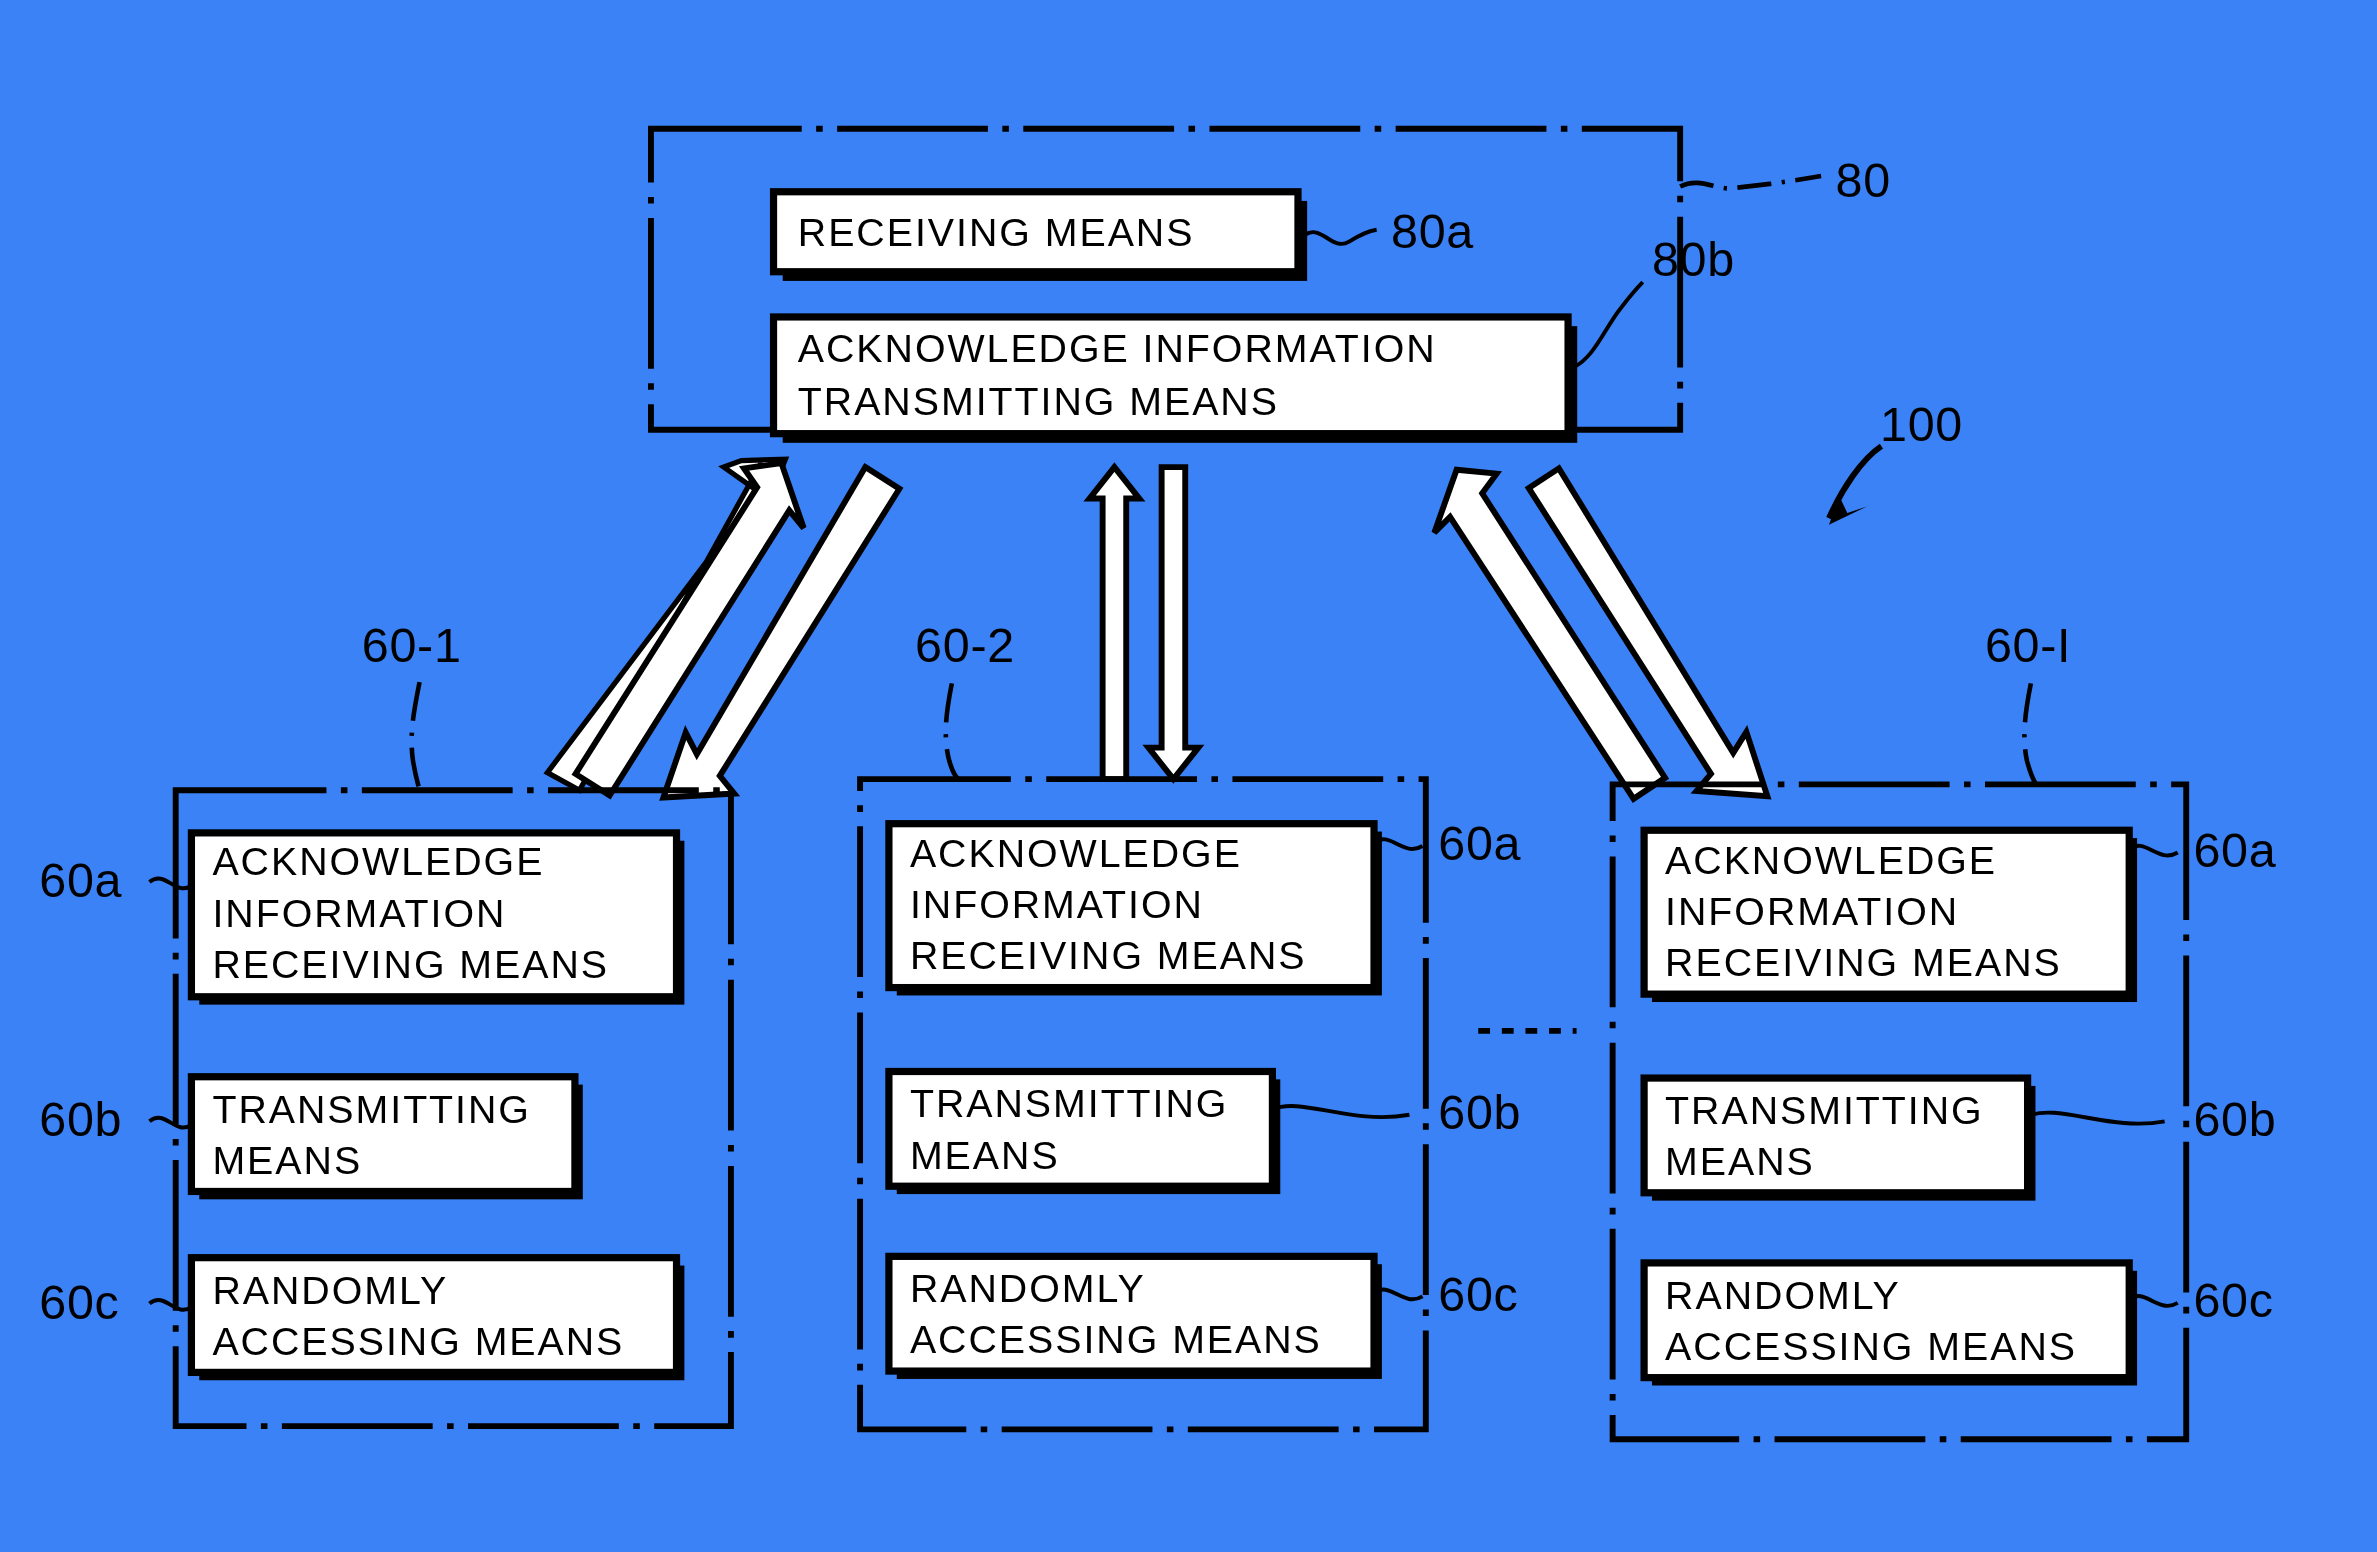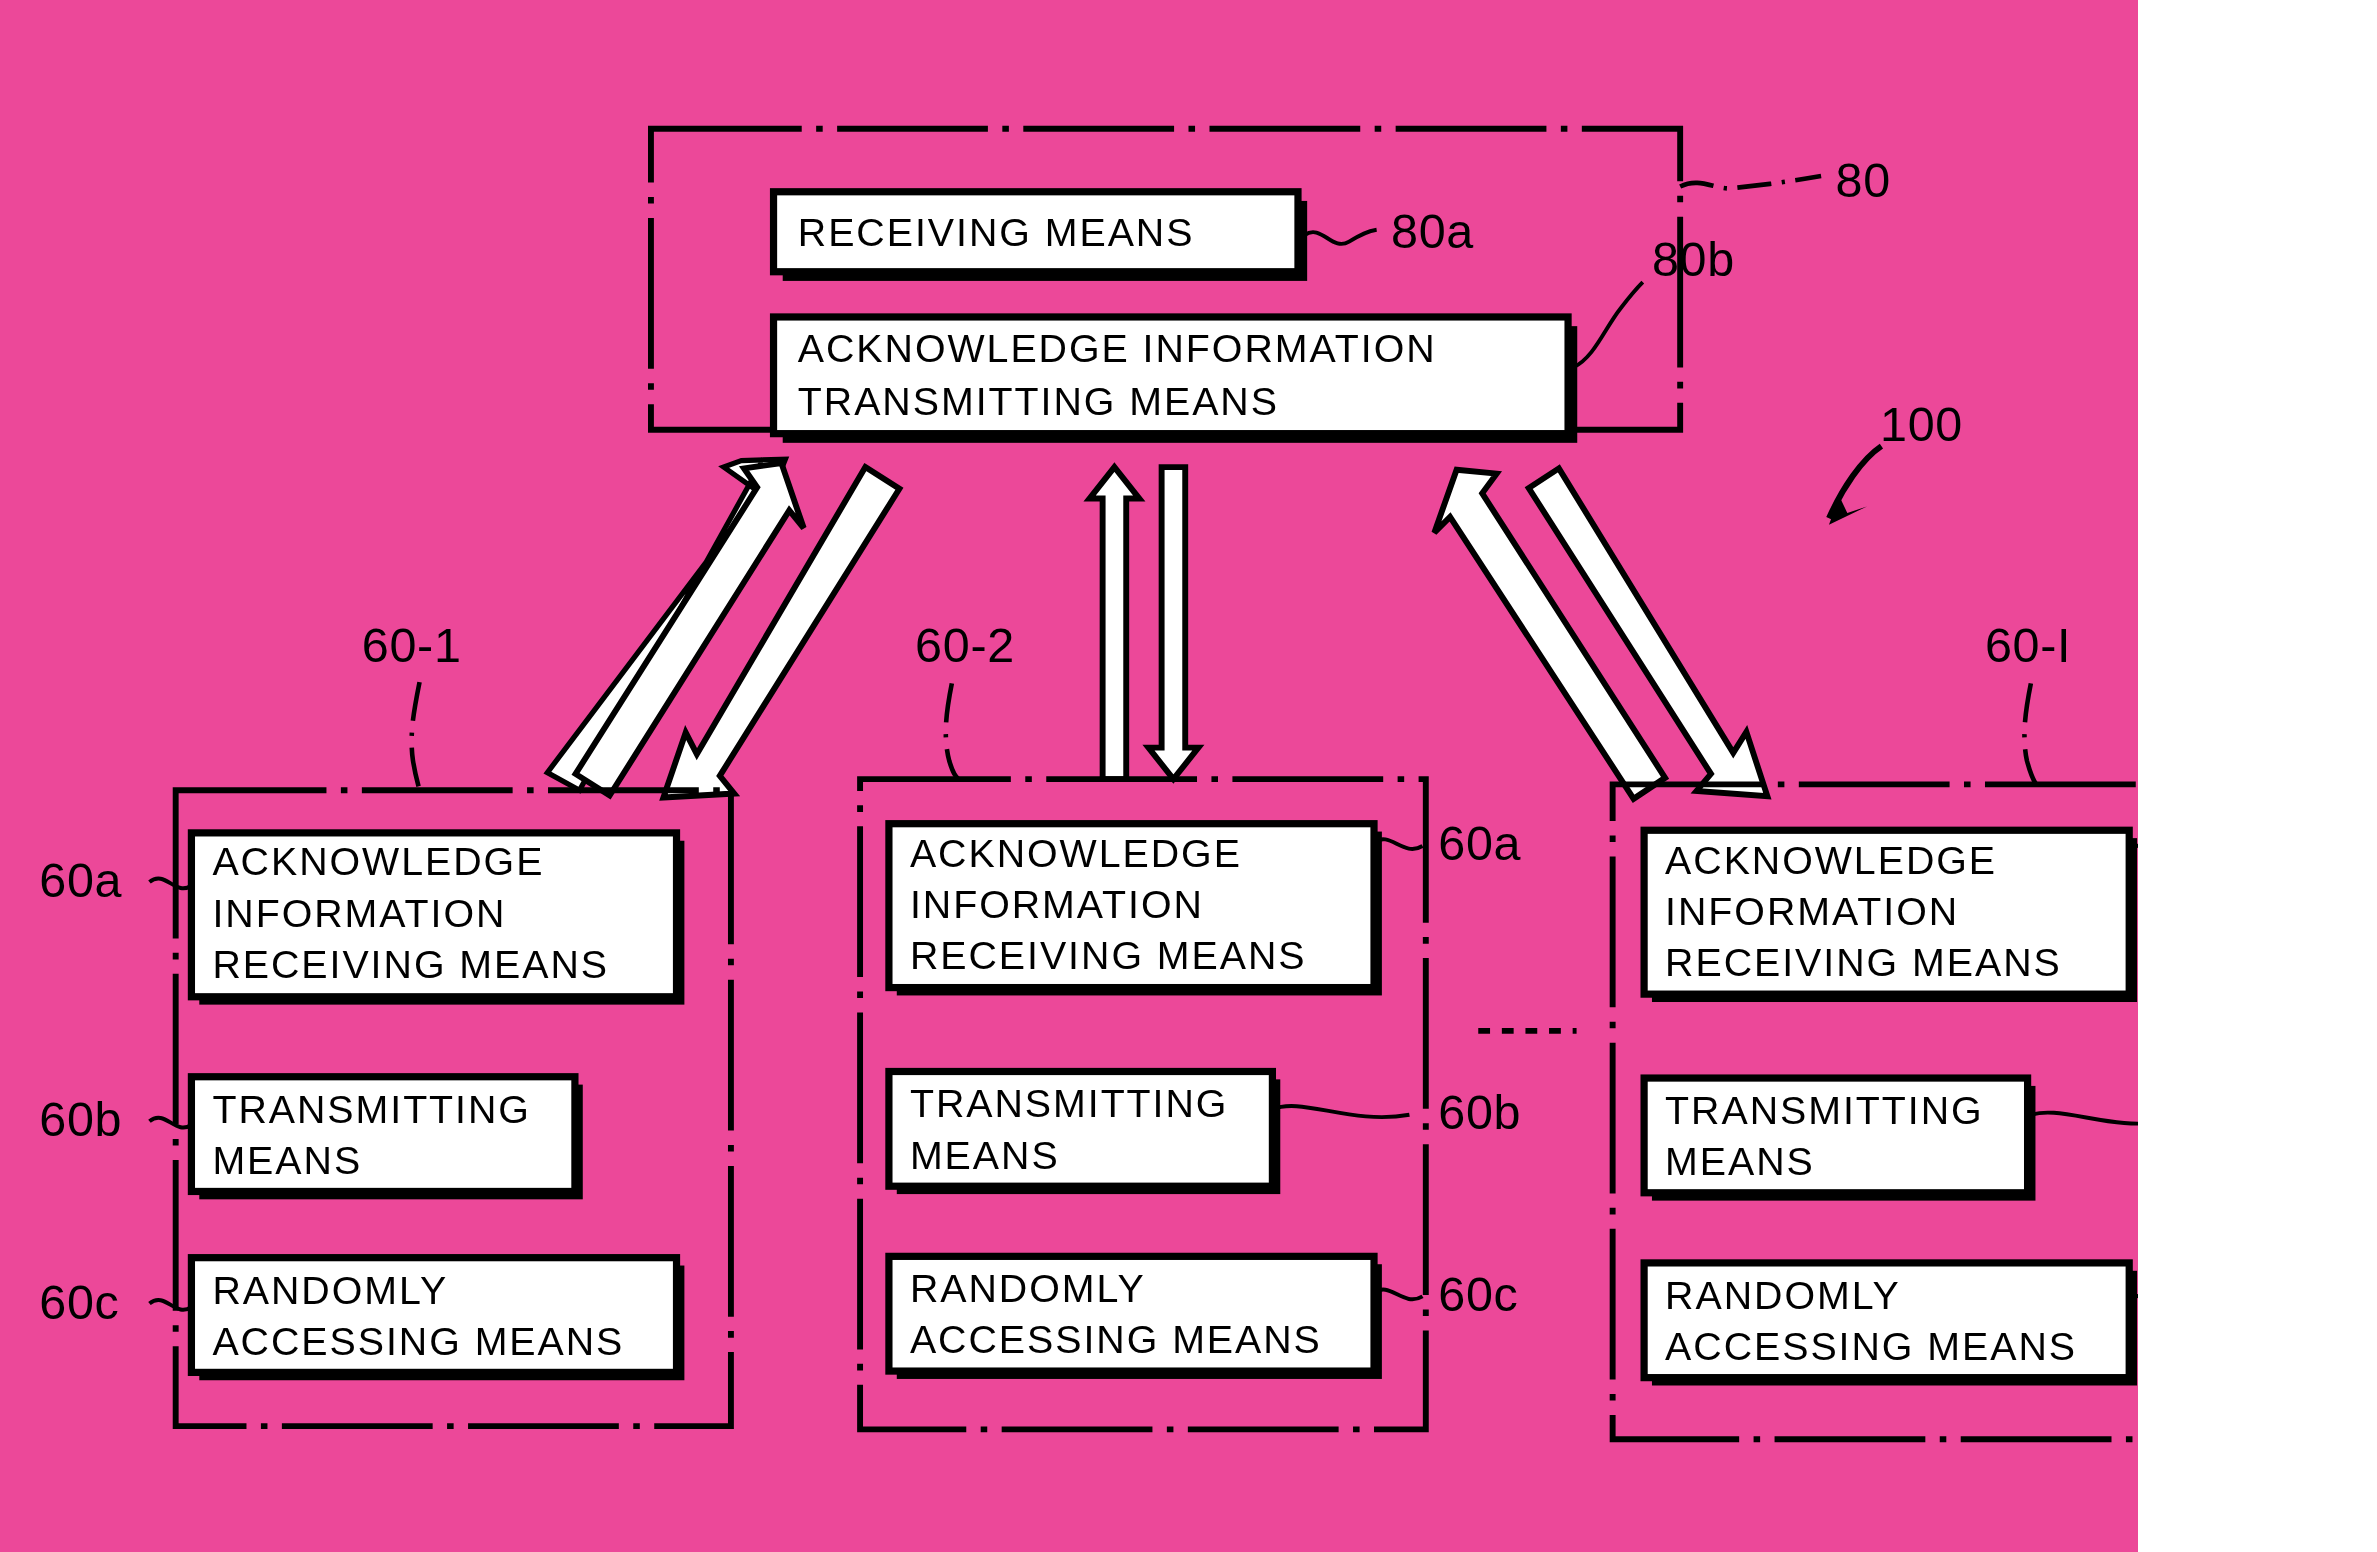--- a/index.html
+++ b/index.html
@@ -1,17 +1,17 @@
 <!DOCTYPE html>
 <html style="font-size:10.5px"><head>
 <meta charset="utf-8">
 <style>
   html,body{margin:0;padding:0;background:#ffffff;}
   body{font-family:"Liberation Sans", sans-serif;}
-  #stage{position:relative;width:2138px;height:1553px;background:#ec4899;overflow:hidden;}
+  #stage{position:relative;width:2377px;height:1553px;background:#3b82f6;overflow:hidden;}
   svg.layer{position:absolute;left:0;top:0;width:2377px;height:1553px;}
   .txt{font-family:"Liberation Sans", sans-serif;fill:#000;}
   .boxlabel{font-size:60px;letter-spacing:3px;}
   .reflabel{font-size:74px;letter-spacing:1px;}
 </style>
 </head>
 <body>
 
 <div id="stage">
 

